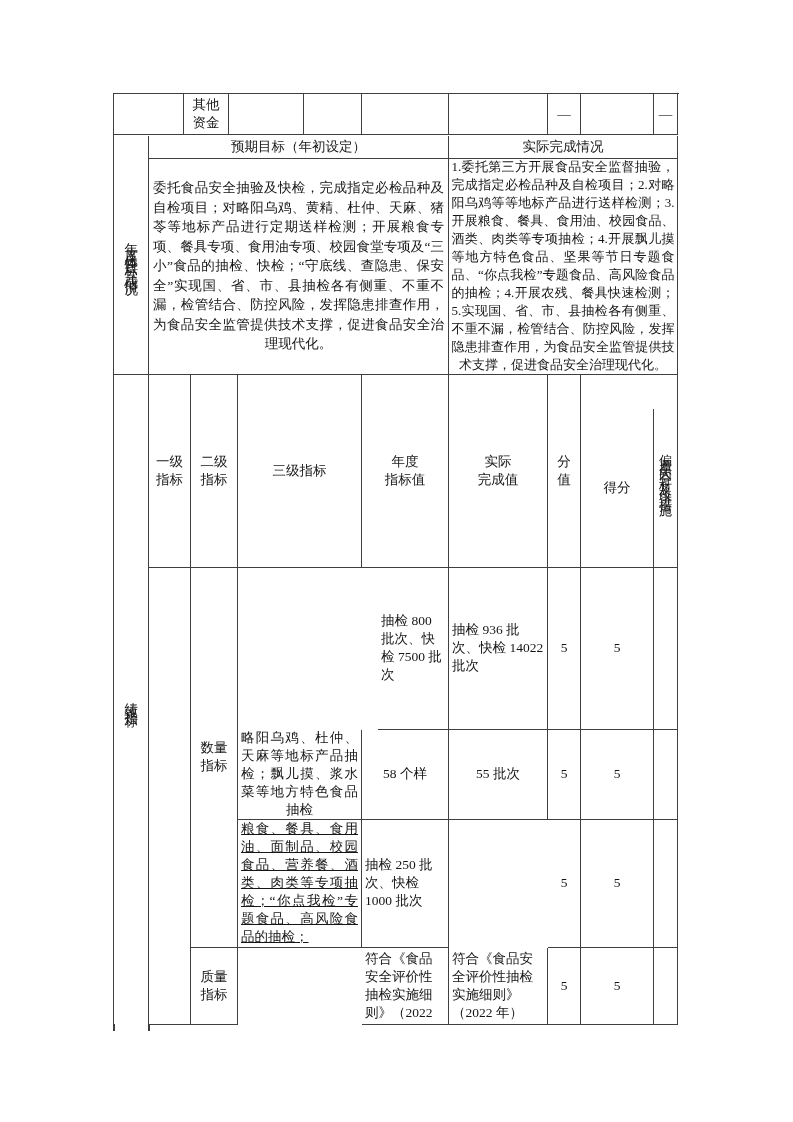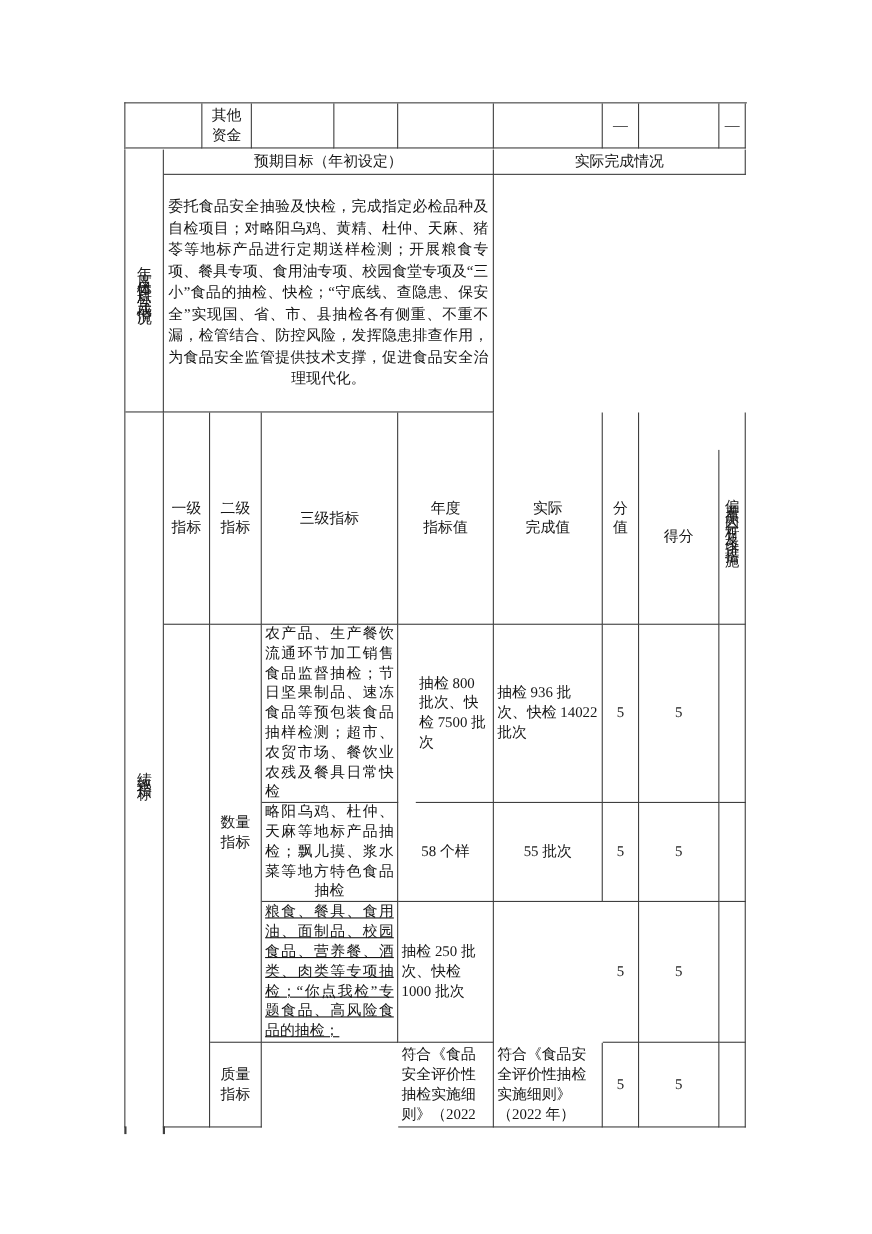--- a/index.html
+++ b/index.html
@@ -67,20 +67,21 @@
 </div>
 
 <div class="grid mg">
 
   <div class="cell vcell" style="grid-area:1/1/3/2;">
     <span class="vtext">年度总体目标完成情况</span>
   </div>
   <div class="cell" style="grid-area:1/6/2/10;">实际完成情况</div>
   <div class="cell" style="grid-area:1/2/2/6;">预期目标（年初设定）</div>
   <div class="cell para" style="grid-area:2/2/3/6;">委托食品安全抽验及快检，完成指定必检品种及自检项目；对略阳乌鸡、黄精、杜仲、天麻、猪苓等地标产品进行定期送样检测；开展粮食专项、餐具专项、食用油专项、校园食堂专项及“三小”食品的抽检、快检；“守底线、查隐患、保安全”实现国、省、市、县抽检各有侧重、不重不漏，检管结合、防控风险，发挥隐患排查作用，为食品安全监管提供技术支撑，促进食品安全治理现代化。</div>
+  <div class="cell para2" style="grid-area:2/6/3/10;">1.委托第三方开展食品安全监督抽验，完成指定必检品种及自检项目；2.对略阳乌鸡等等地标产品进行送样检测；3.开展粮食、餐具、食用油、校园食品、酒类、肉类等专项抽检；4.开展飘儿摸等地方特色食品、坚果等节日专题食品、“你点我检”专题食品、高风险食品的抽检；4.开展农残、餐具快速检测；5.实现国、省、市、县抽检各有侧重、不重不漏，检管结合、防控风险，发挥隐患排查作用，为食品安全监管提供技术支撑，促进食品安全治理现代化。</div>
 
   <div class="cell vcell nbb" style="grid-area:3/1/8/2;">
     <span class="vtext">绩效指标</span>
   </div>
 
   <div class="cell pre" style="grid-area:3/2/4/3;">一级
 指标</div>
   <div class="cell pre" style="grid-area:3/3/4/4;">二级
 指标</div>
   <div class="cell" style="grid-area:3/4/4/5;">三级指标</div>
@@ -95,21 +96,20 @@
     <span class="vtext small">偏差原因分析及改进措施</span>
   </div>
 
   <div class="cell" style="grid-area:4/2/8/3;"></div>
 
   <div class="cell pre" style="grid-area:4/3/7/4;">数量
 指标</div>
   <div class="cell pre" style="grid-area:7/3/8/4;">质量
 指标</div>
 
-  <div class="cell jst" style="grid-area:4/4/5/5;">农产品、生产餐饮流通环节加工销售食品监督抽检；节日坚果制品、速冻食品等预包装食品抽样检测；超市、农贸市场、餐饮业农残及餐具日常快检</div>
   <div class="cell tl" style="grid-area:4/5/5/6;margin-left:16px;">抽检 800 批次、快检 7500 批次</div>
   <div class="cell tl" style="grid-area:4/6/5/7;">抽检 936 批次、快检 14022 批次</div>
   <div class="cell" style="grid-area:4/7/5/8;">5</div>
   <div class="cell" style="grid-area:4/8/5/9;">5</div>
   <div class="cell" style="grid-area:4/9/5/10;"></div>
 
   <div class="cell jcl" style="grid-area:5/4/6/5;">略阳乌鸡、杜仲、天麻等地标产品抽检；飘儿摸、浆水菜等地方特色食品抽检</div>
   <div class="cell" style="grid-area:5/5/6/6;">58 个样</div>
   <div class="cell" style="grid-area:5/6/6/7;">55 批次</div>
   <div class="cell" style="grid-area:5/7/6/8;">5</div>

